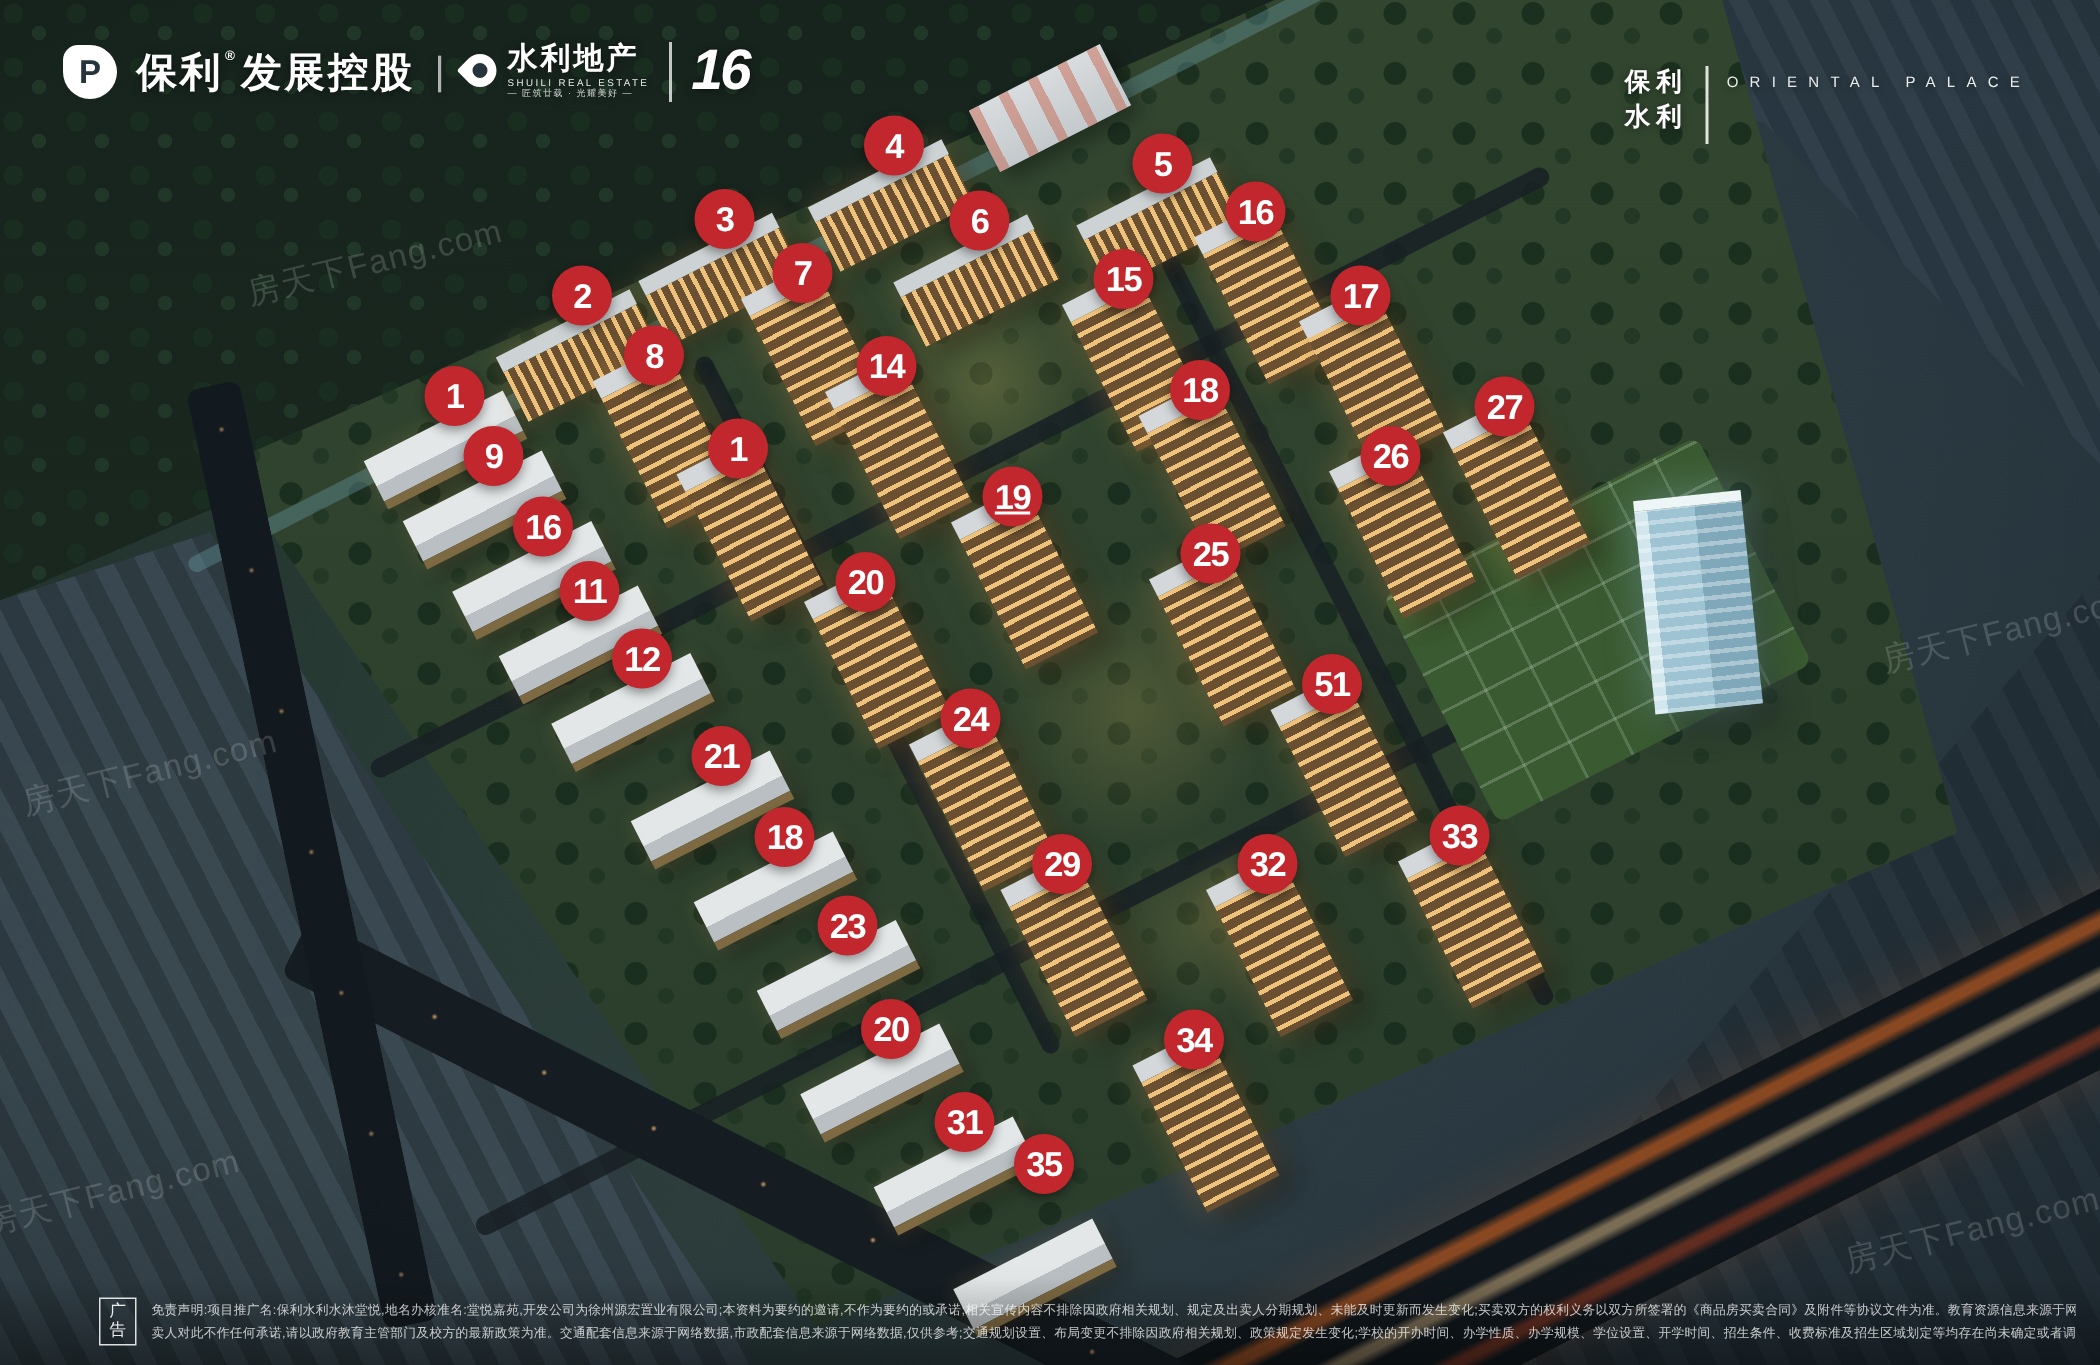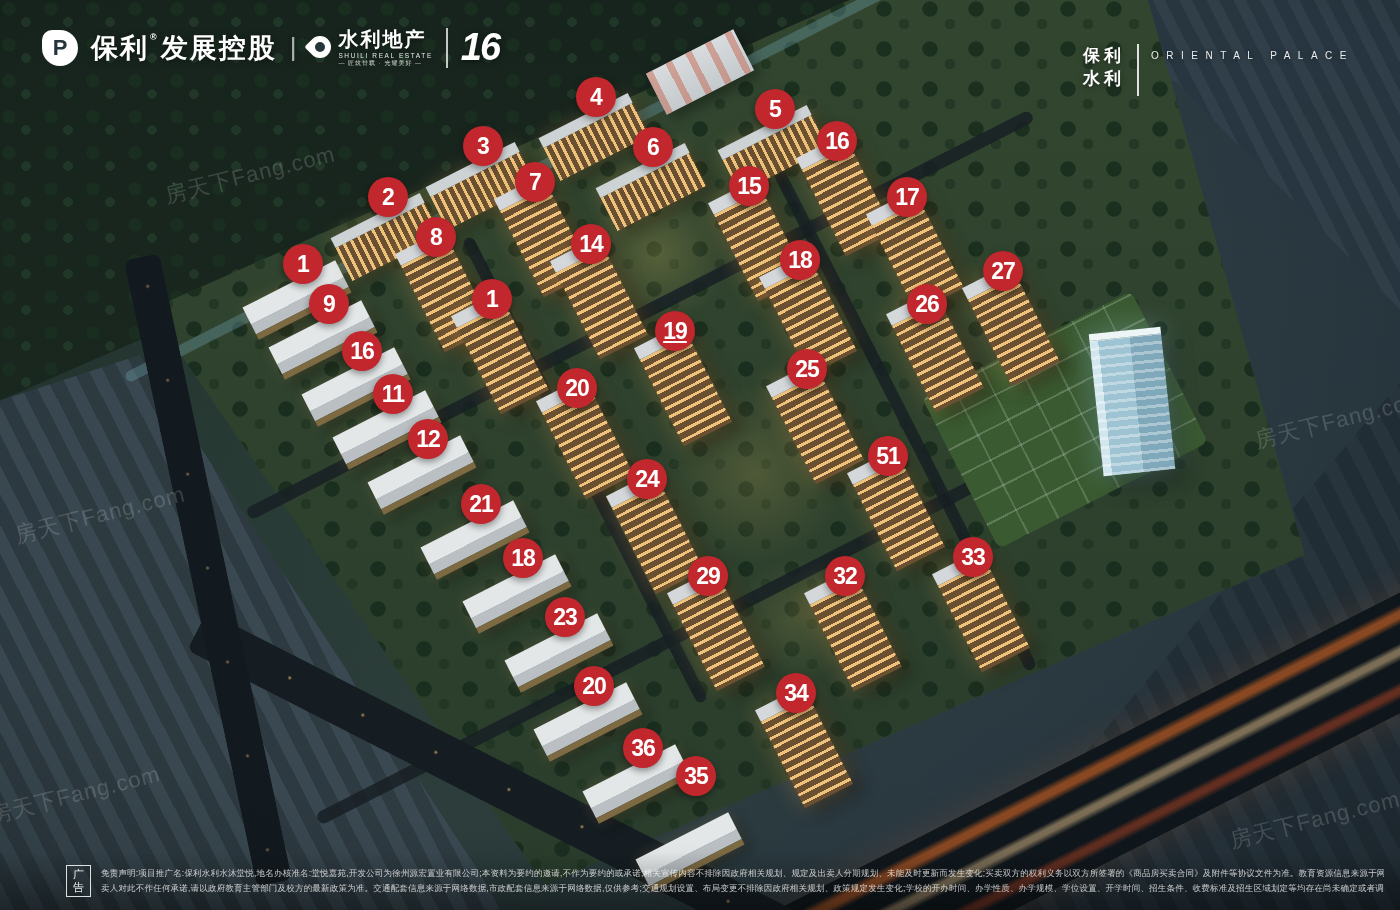--- a/index.html
+++ b/index.html
@@ -276,21 +276,21 @@
       <div class="marker" style="left: 481px; top: 504px;">21</div>
       <div class="marker" style="left: 523px; top: 558px;">18</div>
       <div class="marker" style="left: 565px; top: 617px;">23</div>
       <div class="marker" style="left: 647px; top: 479px;">24</div>
       <div class="marker" style="left: 807px; top: 369px;">25</div>
       <div class="marker" style="left: 927px; top: 304px;">26</div>
       <div class="marker" style="left: 1003px; top: 271px;">27</div>
       <div class="marker" style="left: 888px; top: 456px;">51</div>
       <div class="marker" style="left: 708px; top: 576px;">29</div>
       <div class="marker" style="left: 594px; top: 686px;">20</div>
-      <div class="marker" style="left: 643px; top: 748px;">36</div>
+      <div class="marker" style="left: 643px; top: 748px;">31</div>
       <div class="marker" style="left: 845px; top: 576px;">32</div>
       <div class="marker" style="left: 973px; top: 557px;">33</div>
       <div class="marker" style="left: 796px; top: 693px;">34</div>
       <div class="marker" style="left: 696px; top: 776px;">35</div>
     </div>
 
   <header class="brand-left">
     <span class="poli-logo">P</span>
     <span class="brand-name">
       <span>保利</span>

